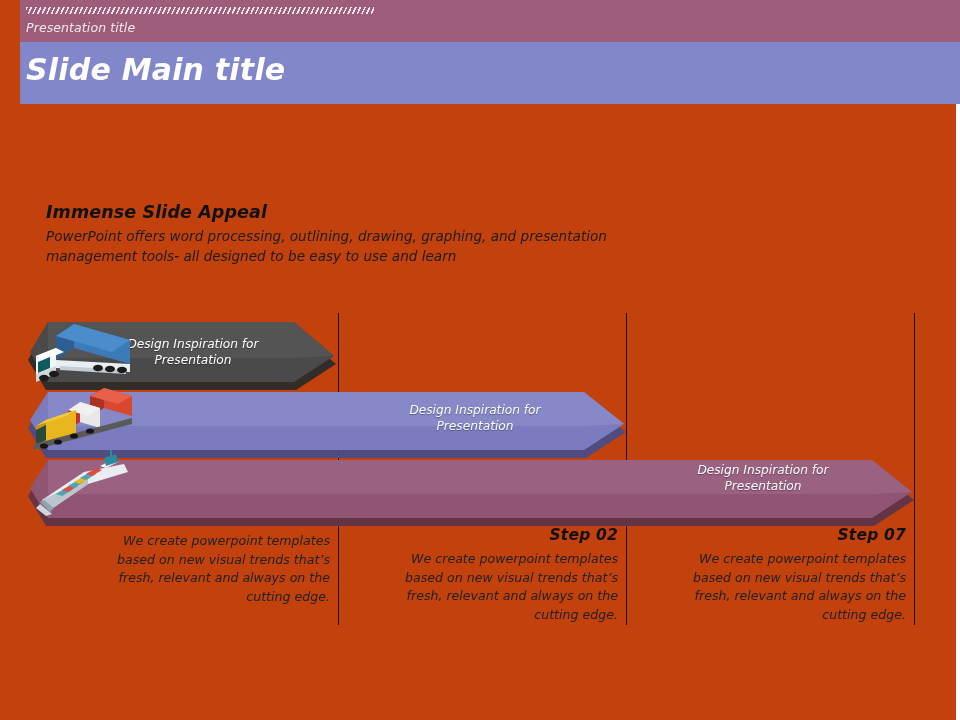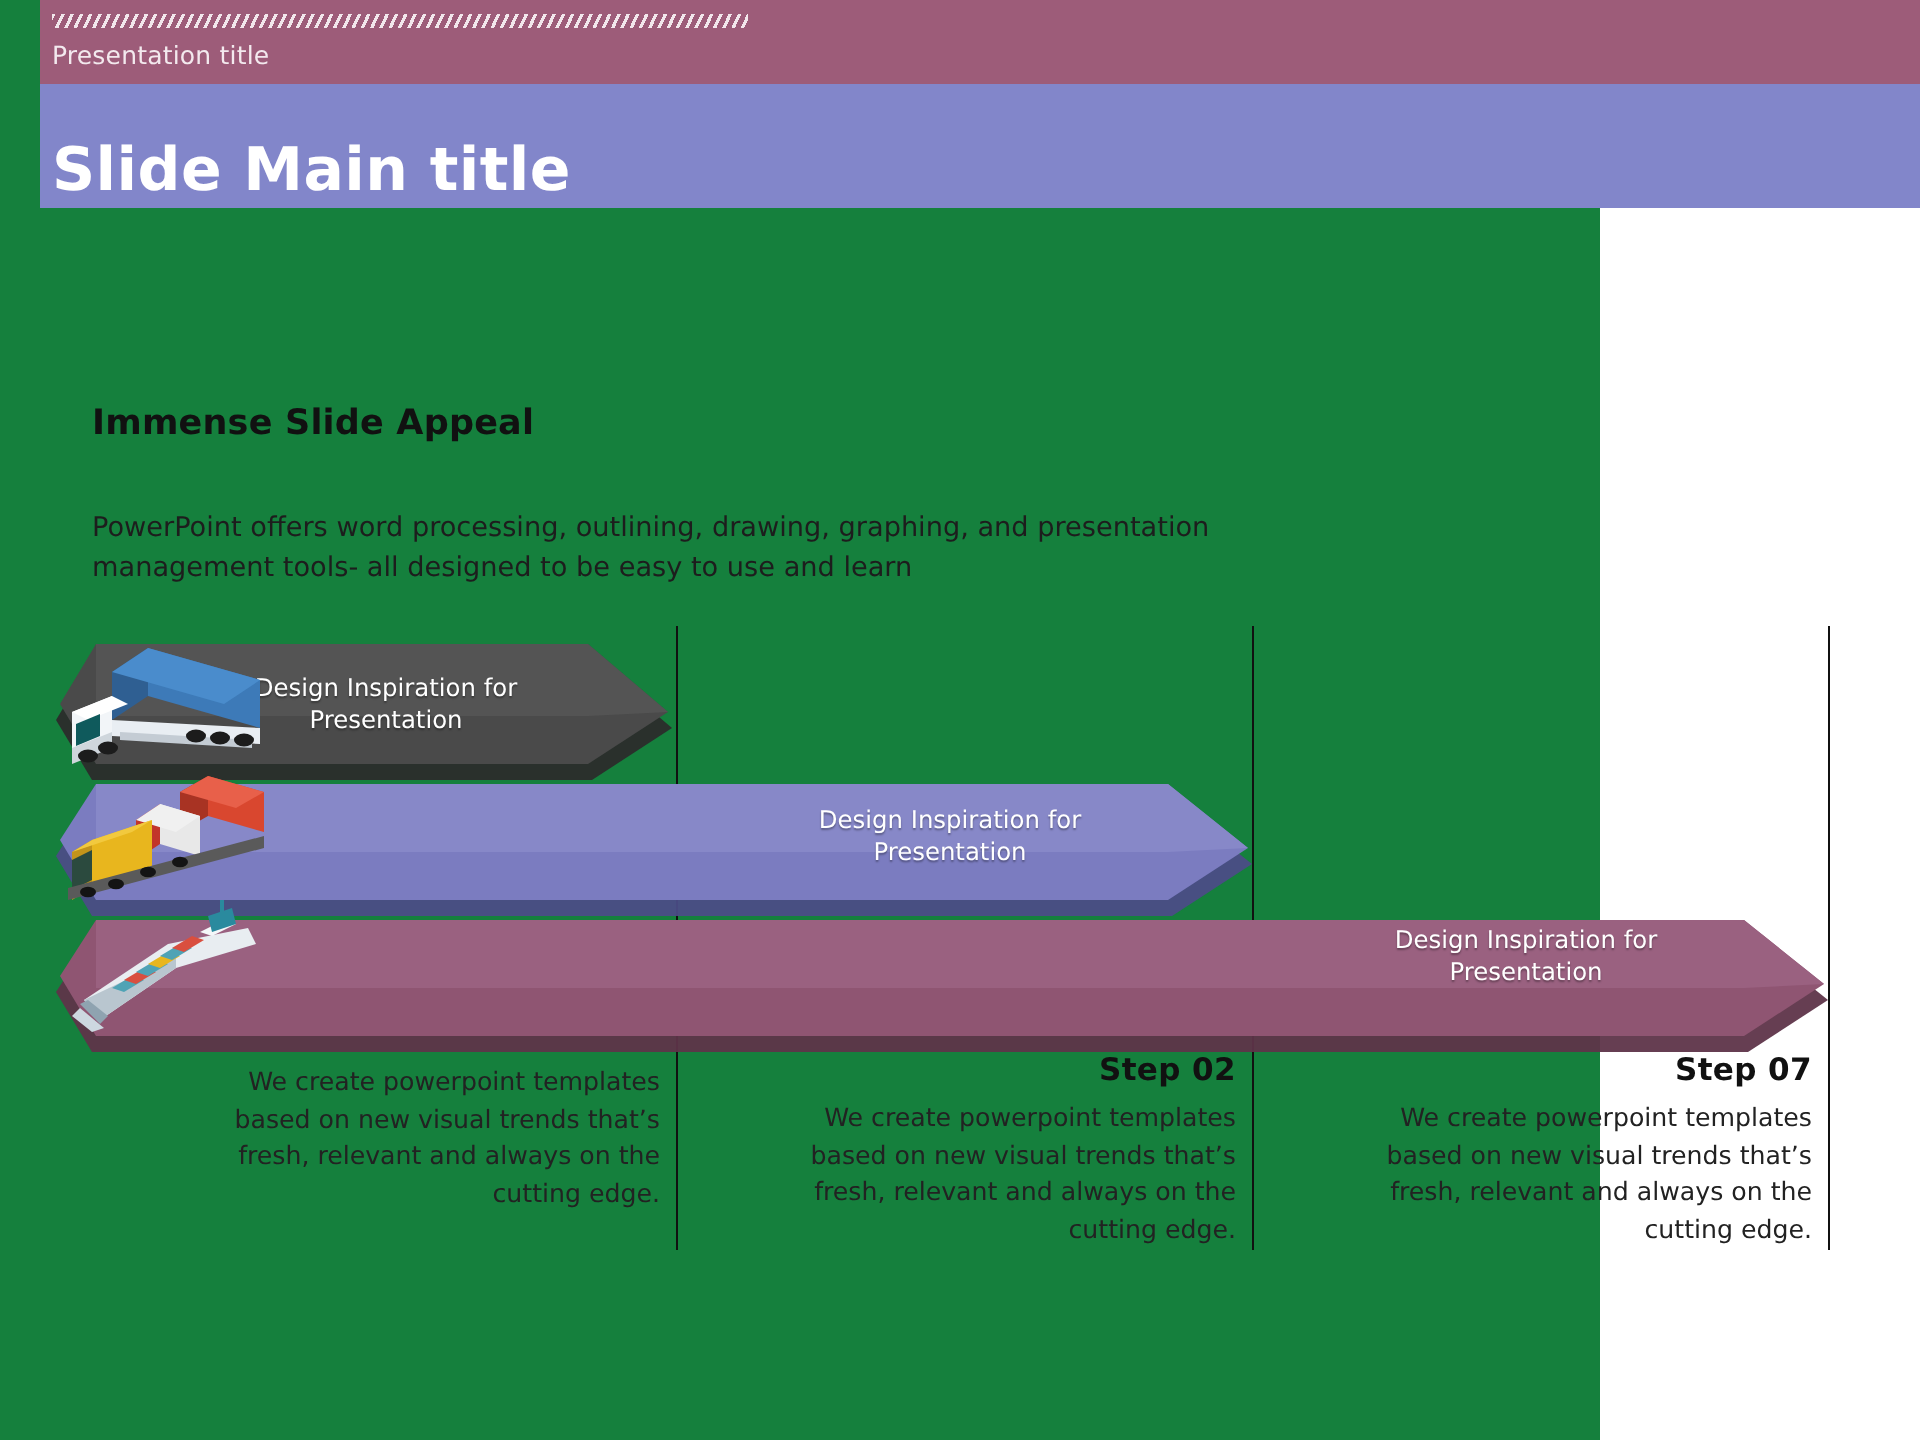--- a/index.html
+++ b/index.html
@@ -2,21 +2,21 @@
 <html><head>
 <meta charset="utf-8">
 <style>
   * { box-sizing: border-box; margin: 0; padding: 0; }
   html, body {
     width: 960px; height: 720px;
     background: #ffffff;
     font-family: "DejaVu Sans", sans-serif;
     overflow: hidden;
   }
-  .slide { position: relative; width: 800px; height: 720px; background: #15803d; }
+  .slide { position: relative; width: 956px; height: 720px; background: #c2410c; font-style: italic; }
 
   
   .topbar {
     position: absolute; left: 20px; top: 0; width: 940px; height: 42px;
     background: #9d5c79;
   }
   .hatch {
     position: absolute; left: 26px; top: 7px; width: 348px; height: 7px;
     background-image: repeating-linear-gradient(
       115deg, #f2e7ec 0px, #f2e7ec 1.6px, #9d5c79 1.6px, #9d5c79 4.2px);
@@ -24,37 +24,37 @@
   .pres-title {
     position: absolute; left: 26px; top: 20px;
     font-size: 12.5px; color: #f3e9ee; letter-spacing: .1px;
   }
   .titlebar {
     position: absolute; left: 20px; top: 42px; width: 940px; height: 62px;
     background: #8286ca;
   }
   .main-title {
     position: absolute; left: 26px; top: 52px;
-    font-size: 30px; font-weight: bold; color: #ffffff; letter-spacing: .2px; margin-top: 16px;
+    font-size: 30px; font-weight: bold; color: #ffffff; letter-spacing: .2px;
   }
 
   
   .intro {
     position: absolute; left: 26px; top: 108px; width: 620px;
     font-size: 14.6px; color: #1d1d1d; line-height: 1.42;
   }
 
   
   .sec-title {
     position: absolute; left: 46px; top: 202px;
     font-size: 17.5px; font-weight: bold; color: #111; letter-spacing: .1px;
   }
   .sec-desc {
     position: absolute; left: 46px; top: 227px; width: 640px;
-    font-size: 13.6px; color: #1d1d1d; line-height: 1.47; margin-top: 28px;
+    font-size: 13.6px; color: #1d1d1d; line-height: 1.47;
   }
 
   
   .divider { position: absolute; width: 1px; background: #111; top: 313px; height: 312px; }
 
   
   .arrow-wrap { position: absolute; left: 0; top: 0; }
   .arrow-lbl {
     position: absolute; text-align: center;
     font-size: 12.2px; color: #ffffff; line-height: 1.33;

